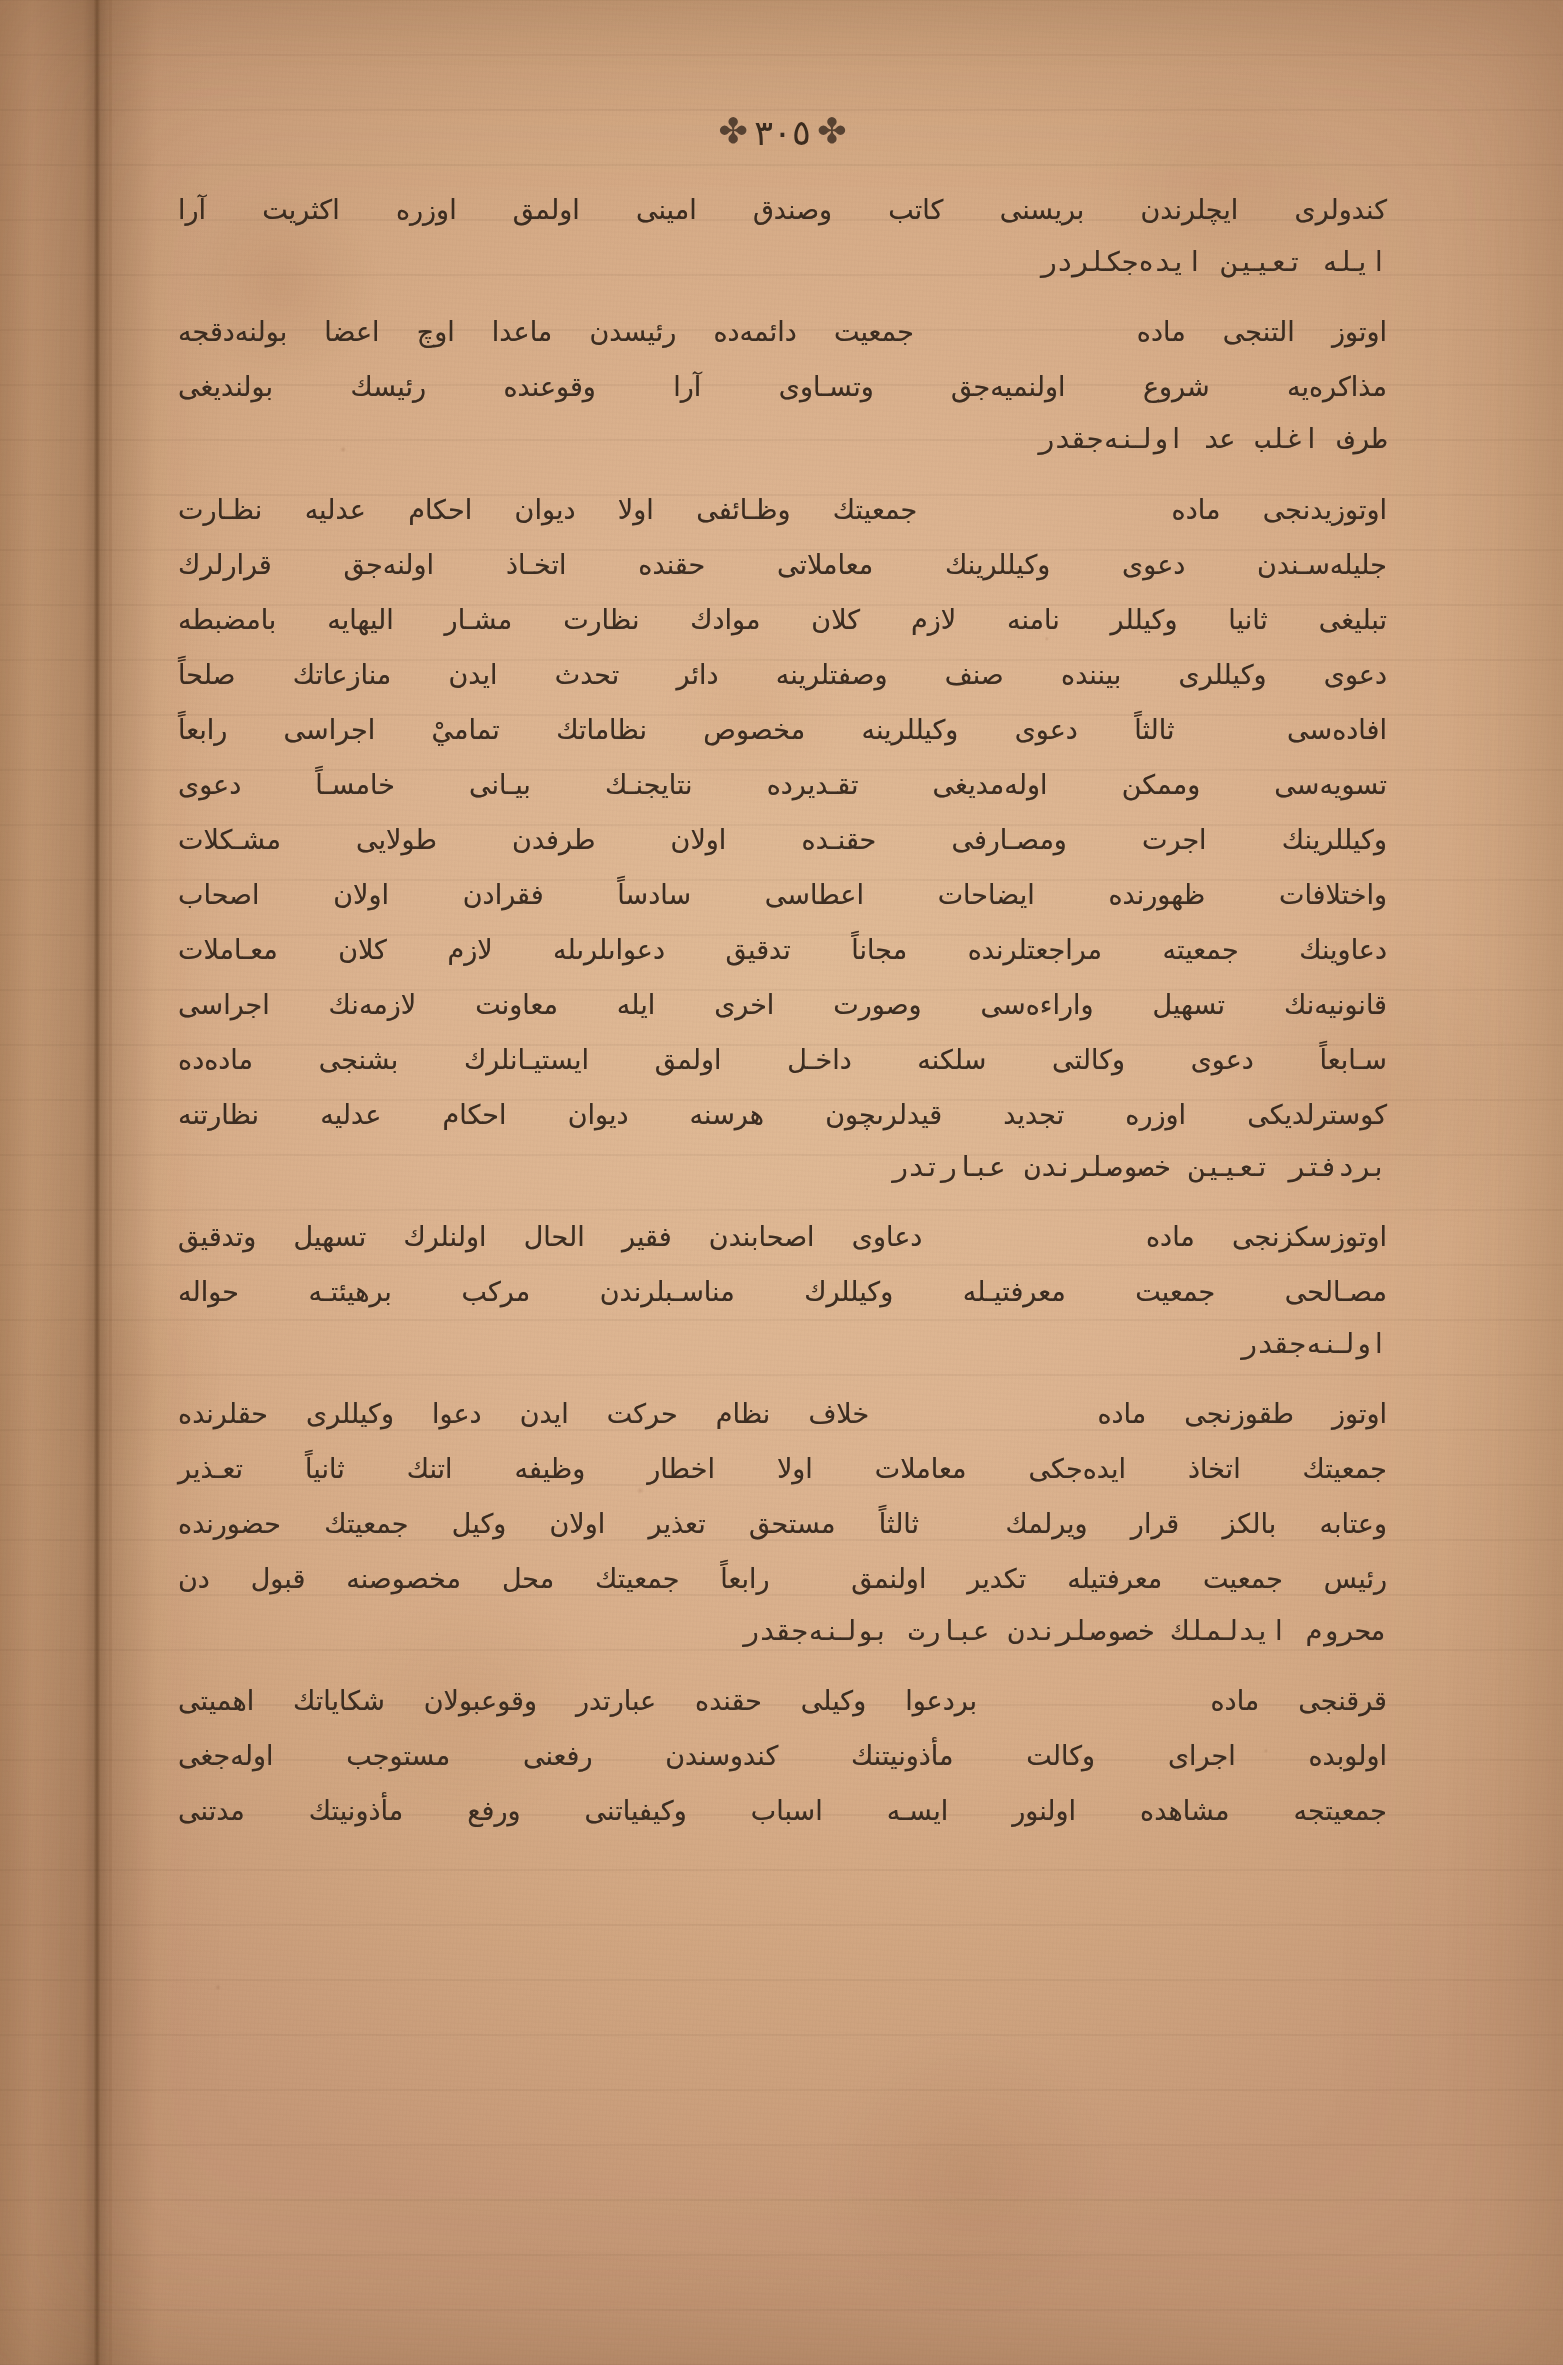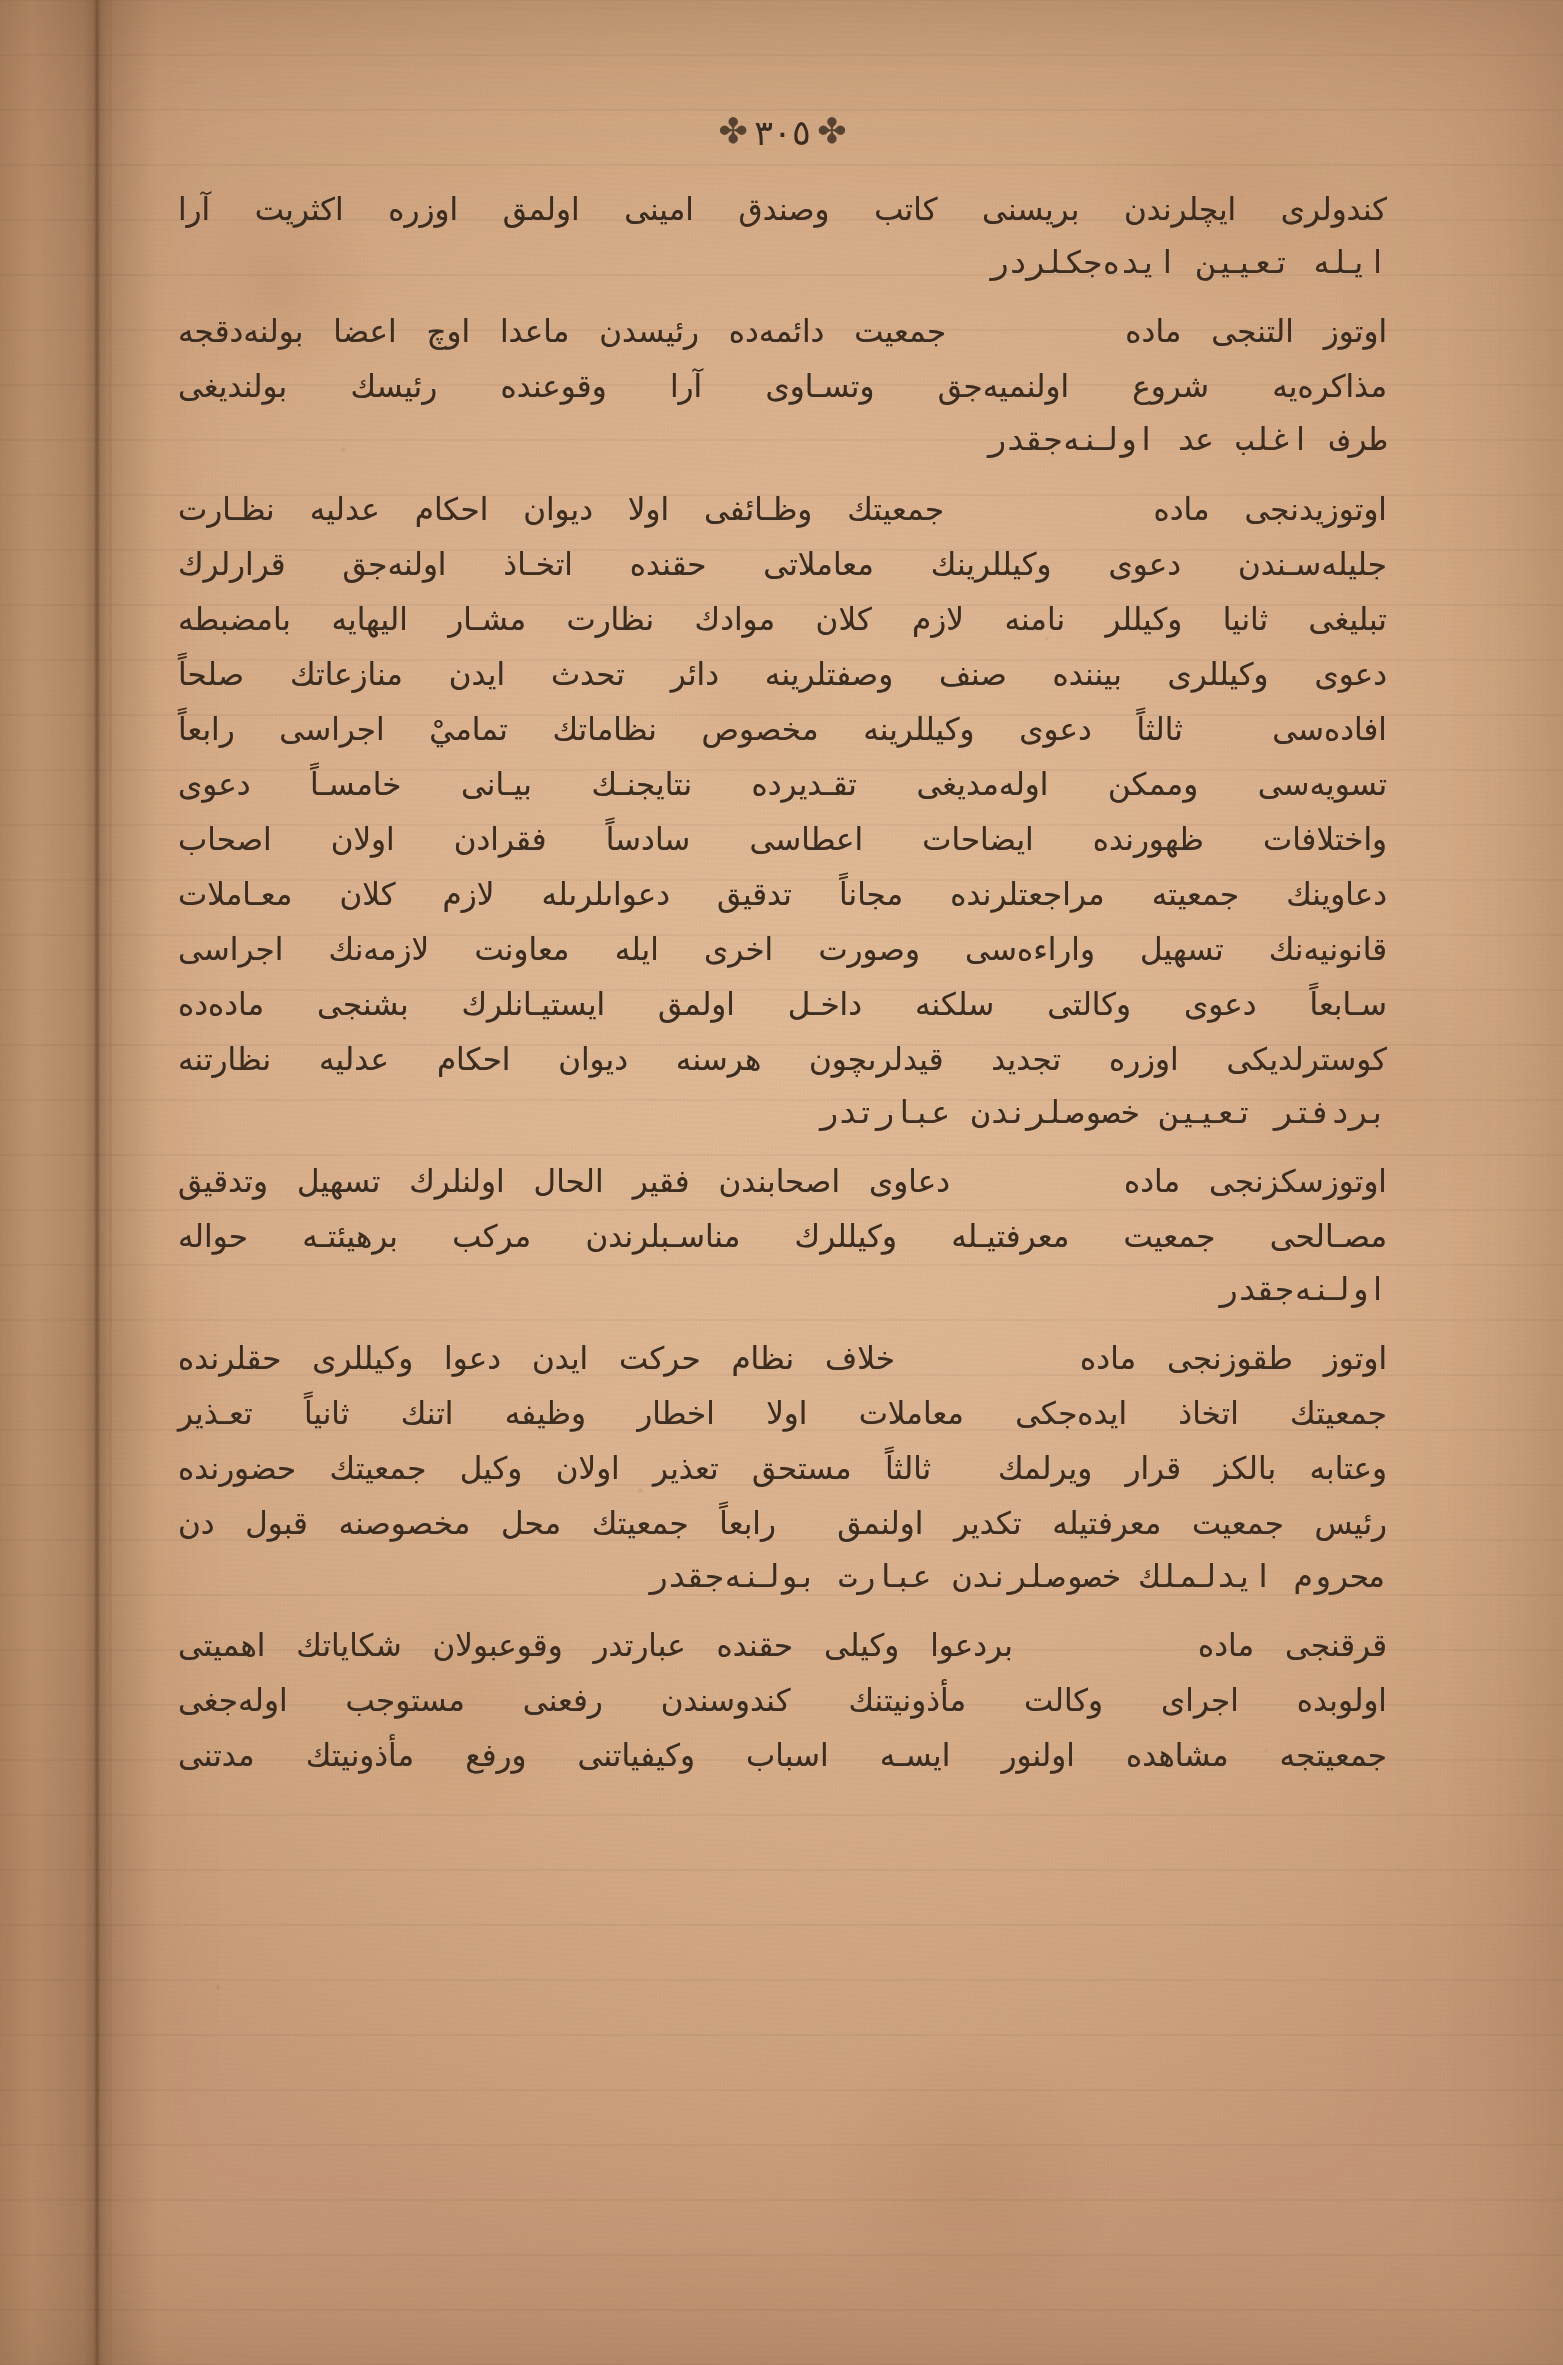--- a/index.html
+++ b/index.html
@@ -130,21 +130,21 @@
     margin: 0 2px;
     font-family: "DejaVu Sans", sans-serif;
   }
 
   .para {
     margin: 0 0 1.8px 0;
   }
 
   .line {
     display: block;
-    font-size: 31px;
+    font-size: 27px;
     line-height: 55px;
     letter-spacing: 0px;
     word-spacing: 2.6px;
     white-space: pre-wrap;
     color: #3c2d21;
     text-shadow: 0 0 0.5px rgba(60,45,33,0.5);
   }
 
   .line.justify {
     text-align: justify;
@@ -214,20 +214,21 @@
           <span class="line right">طرف اغلب عد اولنه‌جقدر</span>
         </div>
         <div class="spacer-sm"></div>
         <div class="para">
           <span class="line justify">اوتوزيدنجى ماده      جمعيتك وظـائفى اولا ديوان احكام عدليه نظـارت</span>
           <span class="line justify">جليله‌سـندن دعوى وكيللرينك معاملاتى حقنده اتخـاذ اولنه‌جق قرارلرك</span>
           <span class="line justify">تبليغى ثانيا وكيللر نامنه لازم كلان موادك نظارت مشـار اليهايه بامضبطه</span>
           <span class="line justify">دعوى وكيللرى بيننده صنف وصفتلرينه دائر تحدث ايدن منازعاتك صلحاً</span>
           <span class="line justify">افاده‌سى  ثالثاً دعوى وكيللرينه مخصوص نظاماتك تماميْ اجراسى رابعاً</span>
           <span class="line justify">تسويه‌سى وممكن اوله‌مديغى تقـديرده نتايجنـك بيـانى خامسـاً دعوى</span>
+          <span class="line justify">وكيللرينك اجرت ومصـارفى حقنـده اولان طرفدن طولايى مشـكلات</span>
           <span class="line justify">واختلافات ظهورنده ايضاحات اعطاسى سادساً فقرادن اولان اصحاب</span>
           <span class="line justify">دعاوينك جمعيته مراجعتلرنده مجاناً تدقيق دعواىلرىله لازم كلان معـاملات</span>
           <span class="line justify">قانونيه‌نك تسهيل واراءه‌سى وصورت اخرى ايله معاونت لازمه‌نك اجراسى</span>
           <span class="line justify">سـابعاً دعوى وكالتى سلكنه داخـل اولمق ايستيـانلرك بشنجى ماده‌ده</span>
           <span class="line justify">كوسترلديكى اوزره تجديد قيدلرىچون هرسنه ديوان احكام عدليه نظارتنه</span>
           <span class="line right">بردفتر تعيين خصوصلرندن عبارتدر</span>
         </div>
         <div class="spacer-sm"></div>
         <div class="para">
           <span class="line justify">اوتوزسكزنجى ماده      دعاوى اصحابندن فقير الحال اولنلرك تسهيل وتدقيق</span>

